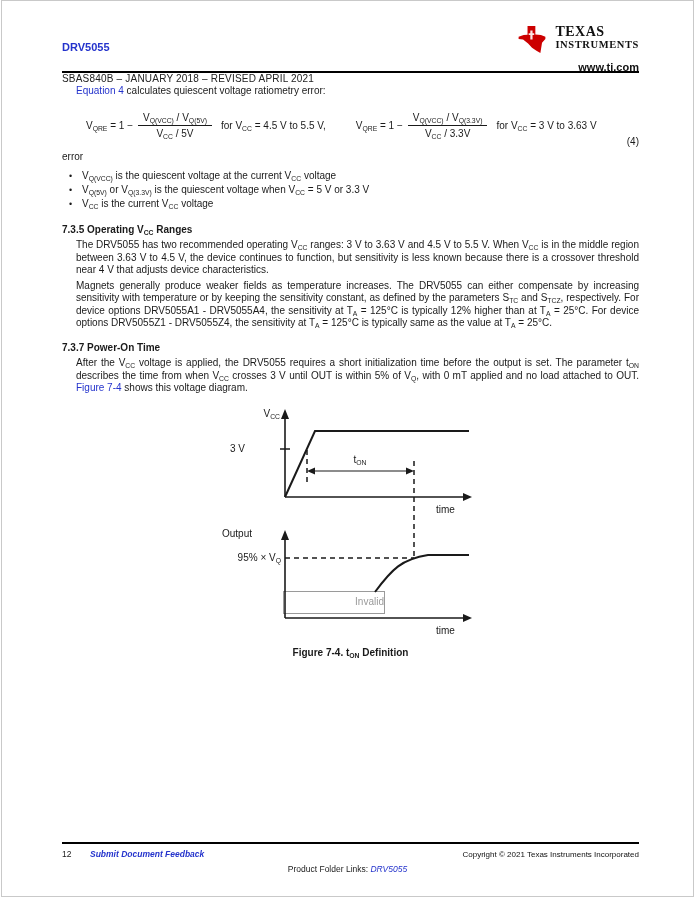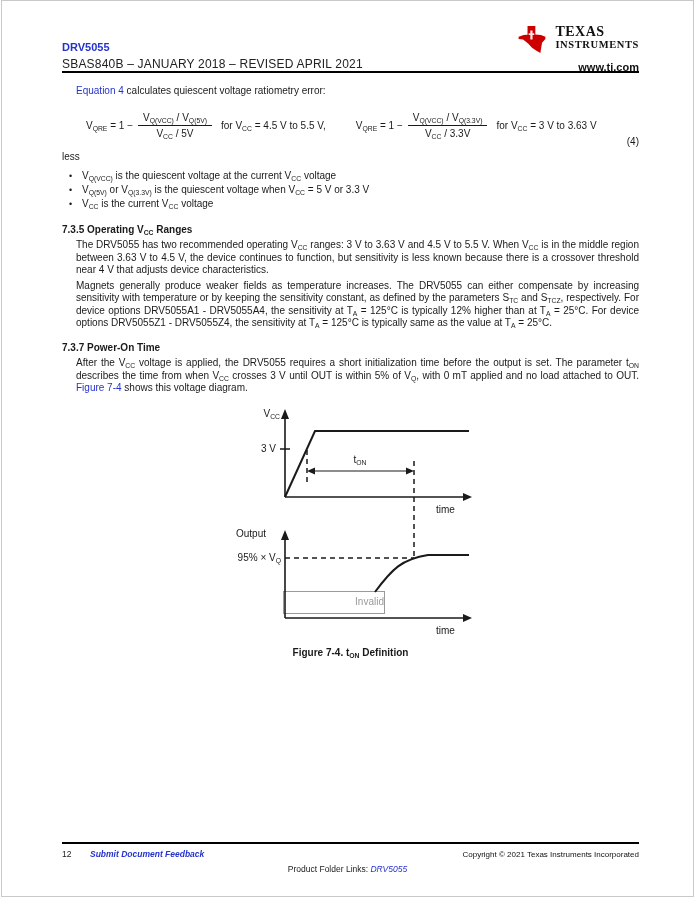--- a/index.html
+++ b/index.html
@@ -8,21 +8,21 @@
   .page {
     position:relative; width:693px; height:897px; margin:0 auto;
     background:#ffffff; border:1px solid #c9c9c9; overflow:hidden;
   }
   .content { position:relative; padding:0 54px 0 60px; }
   sub { font-size:0.68em; vertical-align:-0.28em; line-height:0; }
 
   
   .header { position:relative; height:72px; }
   .hdr-part { position:absolute; left:0; top:40px; font-size:11px; font-weight:bold; color:#2433cc; }
-  .hdr-rev  { position:absolute; left:0; top:56px; font-size:12px; color:#222; letter-spacing:0.2px; }
+  .hdr-rev  { position:absolute; left:0; top:72px; font-size:10px; color:#222; letter-spacing:0.2px; }
   .hdr-right { position:absolute; right:0; top:24px; text-align:right; }
   .hdr-logo-row { display:flex; align-items:flex-start; gap:8px; }
   .hdr-logo-text { text-align:left; font-family:"Liberation Serif", serif; font-weight:bold; color:#111; }
   .hdr-logo-text .l1 { font-size:14px; line-height:14px; letter-spacing:0.5px; }
   .hdr-logo-text .l2 { font-size:10.5px; line-height:11px; letter-spacing:0.6px; }
   .hdr-site { font-size:11px; font-weight:bold; margin-top:3px; color:#111; }
   .hdr-rule { position:absolute; left:0; right:0; top:70px; height:2px; background:#000; }
 
   
   .para { font-size:10px; line-height:12.3px; text-align:justify; margin-top:4px;padding-left:14px; }
@@ -106,21 +106,21 @@
         <span>V<sub>QRE</sub> = 1 −</span>
         <span class="frac">
           <span class="num">V<sub>Q(VCC)</sub> / V<sub>Q(3.3V)</sub></span>
           <span class="den">V<sub>CC</sub> / 3.3V</span>
         </span>
         <span class="eq-cond">for V<sub>CC</sub> = 3 V to 3.63 V</span>
       </div>
       <span class="eq-number">(4)</span>
     </div>
 
-    <div class="where">less</div>
+    <div class="where">error</div>
     <ul class="bullets">
       <li><span>V<sub>Q(VCC)</sub> is the quiescent voltage at the current V<sub>CC</sub> voltage</span></li>
       <li><span>V<sub>Q(5V)</sub> or V<sub>Q(3.3V)</sub> is the quiescent voltage when V<sub>CC</sub> = 5 V or 3.3 V</span></li>
       <li><span>V<sub>CC</sub> is the current V<sub>CC</sub> voltage</span></li>
     </ul>
 
     <div class="sec-h">7.3.5 Operating V<sub>CC</sub> Ranges</div>
     <p class="para">The DRV5055 has two recommended operating V<sub>CC</sub> ranges: 3 V to 3.63 V and 4.5 V to 5.5 V. When V<sub>CC</sub> is in the middle region between 3.63 V to 4.5 V, the device continues to function, but sensitivity is less known because there is a crossover threshold near 4 V that adjusts device characteristics.</p>
 
     <p class="para">Magnets generally produce weaker fields as temperature increases. The DRV5055 can either compensate by increasing sensitivity with temperature or by keeping the sensitivity constant, as defined by the parameters S<sub>TC</sub> and S<sub>TCZ</sub>, respectively. For device options DRV5055A1 - DRV5055A4, the sensitivity at T<sub>A</sub> = 125°C is typically 12% higher than at T<sub>A</sub> = 25°C. For device options DRV5055Z1 - DRV5055Z4, the sensitivity at T<sub>A</sub> = 125°C is typically same as the value at T<sub>A</sub> = 25°C.</p>
@@ -149,24 +149,24 @@
         <g stroke="#1a1a1a" fill="none">
           <line x1="223" y1="210" x2="223" y2="129" stroke-width="1.6"></line>
           <polygon points="219,132 227,132 223,122" fill="#1a1a1a" stroke="none"></polygon>
           <line x1="223" y1="210" x2="401" y2="210" stroke-width="1.6"></line>
           <polygon points="401,206 401,214 410,210" fill="#1a1a1a" stroke="none"></polygon>
           <line x1="223" y1="150" x2="352" y2="150" stroke-width="1.5" stroke-dasharray="5 4"></line>
           <path d="M 313 184 C 330 161 340 151 366 147 L 407 147" stroke-width="2"></path>
         </g>
       </svg>
       <div class="fig-label" style="left:170px; top:0px; width:48px; text-align:right;">V<sub>CC</sub></div>
-      <div class="fig-label" style="left:168px; top:35px; width:46px; text-align:right;">3 V</div>
+      <div class="fig-label" style="left:168px; top:35px; width:46px; ">3 V</div>
       <div class="fig-label" style="left:268px; top:46px; width:60px; text-align:center;">t<sub>ON</sub></div>
       <div class="fig-label" style="left:374px; top:96px;">time</div>
-      <div class="fig-label" style="left:160px; top:120px; width:58px; text-align:center;">Output</div>
+      <div class="fig-label" style="left:160px; top:120px; width:58px; text-align:left;">Output</div>
       <div class="fig-label" style="left:148px; top:144px; width:71px; text-align:right;">95% × V<sub>Q</sub></div>
       <div class="fig-label" style="left:374px; top:217px;">time</div>
     </div>
     <div class="caption">Figure 7-4. t<sub>ON</sub> Definition</div>
 
   </div>
 
   <div class="f-rule"></div>
   <div class="f-row">
     <span class="f-page">12</span>

